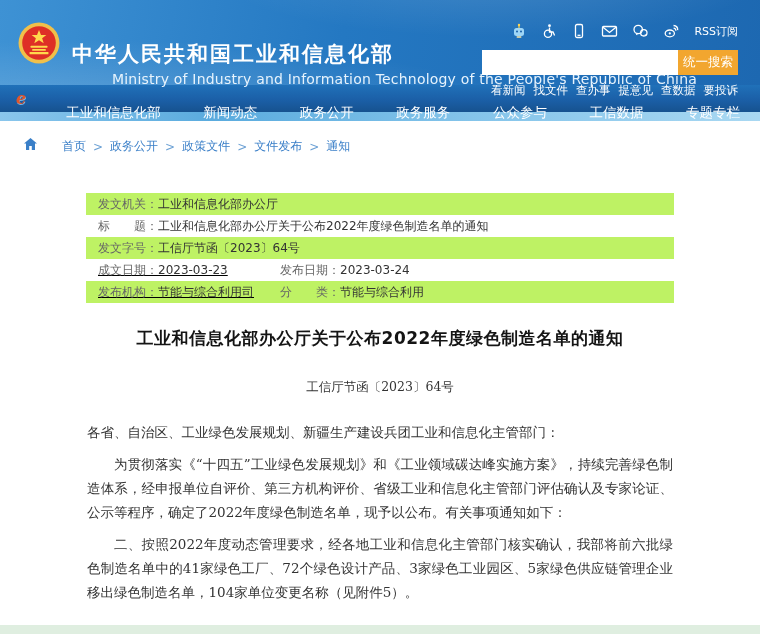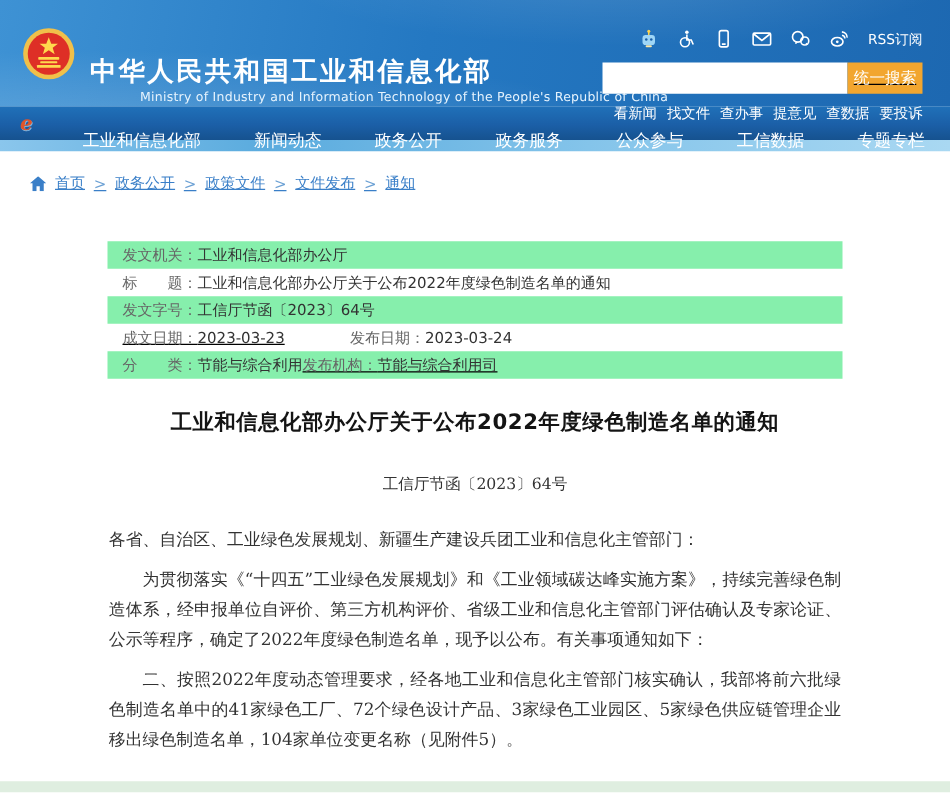--- a/index.html
+++ b/index.html
@@ -18,30 +18,30 @@
       radial-gradient(ellipse at 12% 130%, rgba(255,255,255,0.20), transparent 45%),
       radial-gradient(ellipse at 65% -30%, rgba(255,255,255,0.14), transparent 40%),
       linear-gradient(100deg, #3e92d4 0%, var(--banner-blue, #2478c2) 45%, #1d68b1 100%);
     display: flex;
     align-items: center;
     padding: 0 18px;
     position: relative;
   }
   .emblem { width: 42px; height: 42px; margin-right: 12px; flex: 0 0 auto; }
   .site-title { font-size: 21px; color: #fff; font-weight: bold; letter-spacing: 2px; line-height: 1.2; white-space: nowrap; margin-top: 44px; }
-  .site-subtitle { font-size: 10px; color: #e6f3fd; margin-top: 3px; letter-spacing: 0.2px; white-space: nowrap; padding-left: 40px; }
+  .site-subtitle { font-size: 14px; color: #e6f3fd; margin-top: 3px; letter-spacing: 0.2px; white-space: nowrap; padding-left: 40px; }
 
   .header-right { position: absolute; right: 22px; top: 20px; width: 256px; }
   .icon-row { display: flex; justify-content: flex-end; align-items: center; gap: 14px; height: 22px; }
   .icons-slot { display: flex; align-items: center; gap: 14px; }
   .hicon { display: inline-flex; cursor: pointer; }
   .hicon svg { display: block; }
   .rss-label { color: #fff; font-size: 11px; cursor: pointer; white-space: nowrap; }
 
-  .search-row { display: flex; margin-top: 8px; height: 25px; text-decoration: underline; }
+  .search-row { display: flex; margin-top: 8px; height: 25px; }
   .search-input { flex: 1; border: 0; outline: none; background: #fff; padding: 0 8px; font-size: 12px; min-width: 0; }
   .search-button {
     width: 60px; border: 0; cursor: pointer;
     background: var(--search-button-orange, #f2a62f);
     color: #fff; font-size: 12.5px; font-family: inherit; white-space: nowrap;
   }
   .quick-links { display: flex; gap: 8px; margin-top: 8px; color: #fff; font-size: 11.5px; justify-content: flex-end; }
   .quick-link { cursor: pointer; white-space: nowrap; }
 
   
@@ -61,32 +61,32 @@
   .nav-item { color: #fff; font-size: 13.5px; cursor: pointer; white-space: nowrap; margin-top: 28px; }
 
   .nav-strip {
     height: 9px;
     background: linear-gradient(90deg, #8ac6ec 0%, var(--strip-blue, #5aabde) 28%, #84c4ea 62%, #a9d8f2 100%);
   }
 
   
   .breadcrumb {
     margin: 17px 0 0 24px;
-    display: flex; align-items: center; gap: 7px;
-    font-size: 12px; color: var(--breadcrumb-blue, #3a7fc8); text-decoration: underline;
+    display: flex; align-items: flex-start; gap: 25px;
+    font-size: 12px; color: var(--breadcrumb-blue, #3a7fc8);
   }
   .home-icon { display: inline-flex; cursor: pointer; }
   .crumbs { display: inline-flex; align-items: center; gap: 7px; }
   .crumb { cursor: pointer; white-space: nowrap; }
   .crumb-sep { color: #6ba0d4; }
 
   
   .meta-table { margin: 38px auto 0; width: 588px; font-size: 12px; }
   .meta-row { display: flex; padding: 4px 12px; line-height: 14px; }
-  .meta-row.odd { background: #86efac; }
+  .meta-row.odd { background: #bef264; }
   .meta-pair { display: flex; }
   .pair-fixed { width: 182px; flex: 0 0 auto; text-decoration: underline; }
   .meta-label { color: #666; white-space: pre; }
   .meta-value { color: #333; }
 
   
   .doc-title {
     margin: 22px auto 0; width: 620px;
     text-align: center; font-size: 17px; font-weight: bold;
     color: #141414; line-height: 26px; letter-spacing: 0.5px;
@@ -251,27 +251,27 @@
       <span class="meta-pair pair-fixed">
         <span class="meta-label">成文日期：</span>
         <span class="meta-value">2023-03-23</span>
       </span>
       <span class="meta-pair">
         <span class="meta-label">发布日期：</span>
         <span class="meta-value">2023-03-24</span>
       </span>
     </div>
     <div class="meta-row odd">
-      <span class="meta-pair">
-        <span class="meta-label">分　　类：</span>
-        <span class="meta-value">节能与综合利用</span>
-      </span>
       <span class="meta-pair pair-fixed">
         <span class="meta-label">发布机构：</span>
         <span class="meta-value">节能与综合利用司</span>
+      </span>
+      <span class="meta-pair">
+        <span class="meta-label">分　　类：</span>
+        <span class="meta-value">节能与综合利用</span>
       </span>
     </div>
   </div>
 
 <h1 class="doc-title">工业和信息化部办公厅关于公布2022年度绿色制造名单的通知</h1>
 <div class="doc-number">工信厅节函〔2023〕64号</div>
 <div class="doc-body">
     <p>各省、自治区、工业绿色发展规划、新疆生产建设兵团工业和信息化主管部门：</p>
     <p class="indent">为贯彻落实《“十四五”工业绿色发展规划》和《工业领域碳达峰实施方案》，持续完善绿色制造体系，经申报单位自评价、第三方机构评价、省级工业和信息化主管部门评估确认及专家论证、公示等程序，确定了2022年度绿色制造名单，现予以公布。有关事项通知如下：</p>
     <p class="indent">二、按照2022年度动态管理要求，经各地工业和信息化主管部门核实确认，我部将前六批绿色制造名单中的41家绿色工厂、72个绿色设计产品、3家绿色工业园区、5家绿色供应链管理企业移出绿色制造名单，104家单位变更名称（见附件5）。</p>

